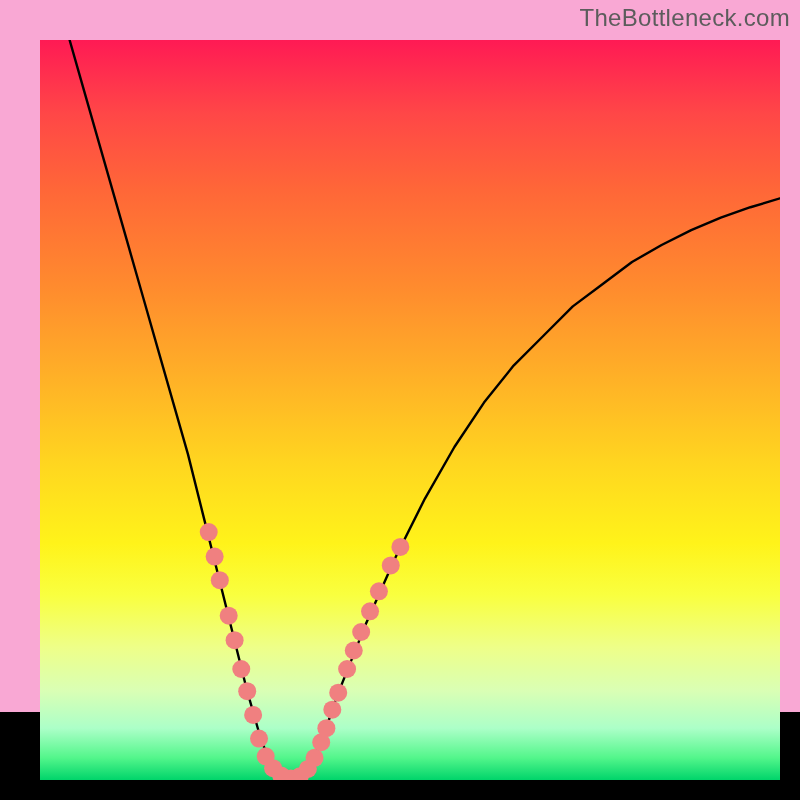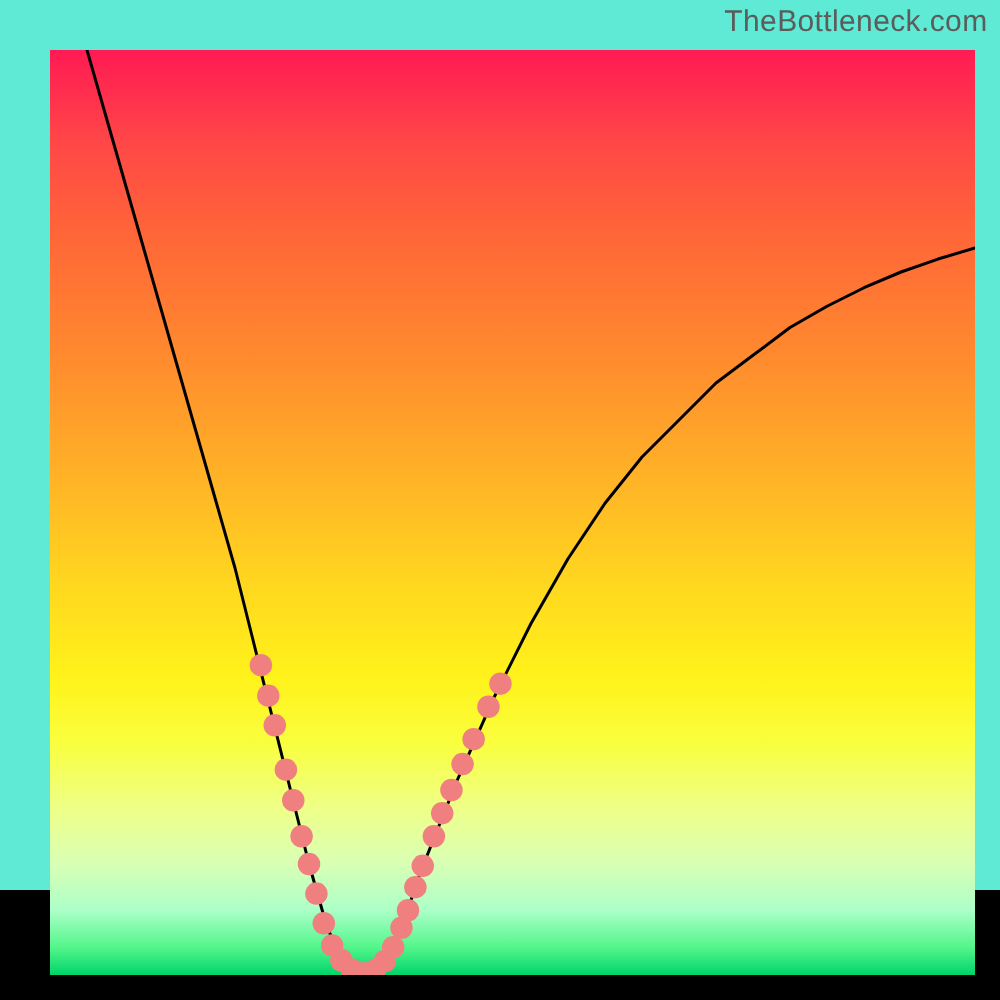--- a/index.html
+++ b/index.html
@@ -8,21 +8,21 @@
     width: 800px;
     height: 800px;
     overflow: hidden;
     background: #000;
     font-family: Arial, Helvetica, sans-serif;
   }
   .frame {
     position: relative;
     width: 800px;
     height: 712px;
-    background: #5eead4;
+    background: #f9a8d4;
   }
   .watermark {
     position: absolute;
     top: 4px;
     right: 10px;
     color: #5c5c5c;
     font-size: 24px;
     font-weight: 500;
     letter-spacing: 0.3px;
     user-select: none;

